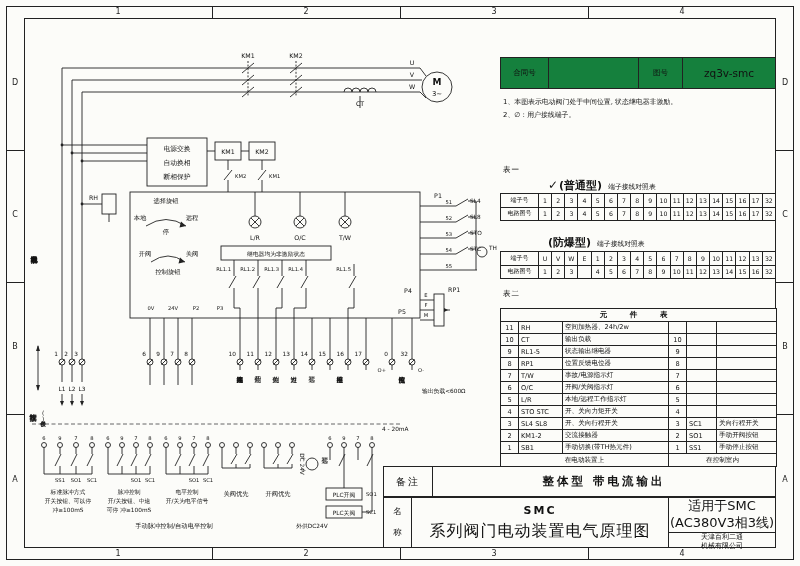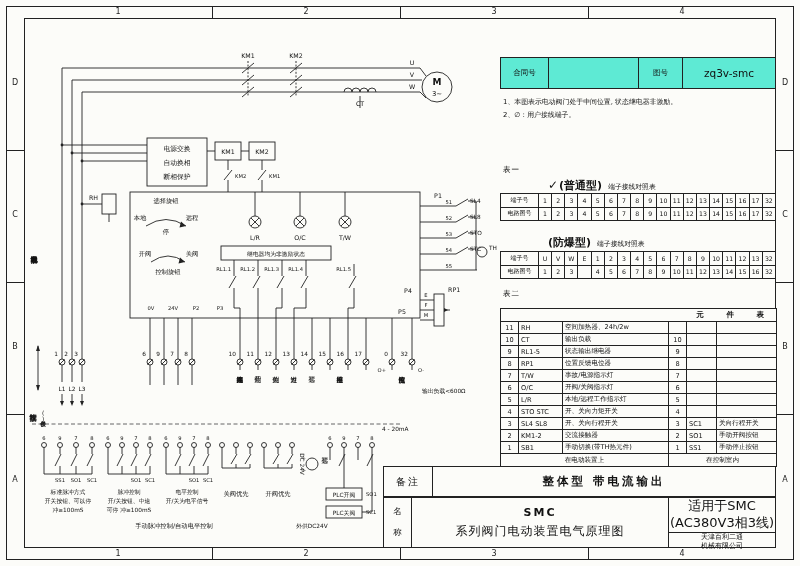--- a/index.html
+++ b/index.html
@@ -9,45 +9,45 @@
   .frame-inner { position:absolute; left:24px; top:18px; width:752px; height:530px; border:1px solid #222; }
   .gridlab { position:absolute; font-size:8px; color:#222; transform:translate(-50%,0); }
   .tick { position:absolute; background:#222; }
   .abs { position:absolute; }
   .vlabel { position:absolute; writing-mode:vertical-rl; text-orientation:upright; font-size:6.5px; line-height:1.05; color:#111; }
   svg text { font-family:"DejaVu Sans",sans-serif; fill:#111; }
   .t5  { font-size:5.2px; } .t55 { font-size:5.8px; } .t6 { font-size:6.3px; }
   .t65 { font-size:6.8px; } .t9 { font-size:9px; font-weight:bold; }
   .mid { text-anchor:middle; } .end { text-anchor:end; }
   
-  .tblock { border:1px solid #222; display:flex; align-items:stretch; background:#5eead4; }
+  .tblock { border:1px solid #222; display:flex; align-items:stretch; background:#15803d; }
   .tblock .cell { display:flex; align-items:center; justify-content:center; font-size:7.5px; }
   .br { border-right:1px solid #222; }
   .notes { font-size:6.9px; line-height:1.9; }
   .notes .nt { font-size:8px; font-weight:bold; letter-spacing:1px; }
   .h-type { font-size:11px; font-weight:bold; }
   .h-check { font-size:12px; font-weight:bold; margin-right:1px; }
   .h-sub { font-size:6.8px; margin-left:6px; }
   .tab-label { font-size:7.5px; letter-spacing:1px; }
   table.tt { border-collapse:collapse; table-layout:fixed; width:276px; background:#fcfcf9; }
   .tt td { border:1px solid #222; text-align:center; font-size:6.2px; height:13.5px; padding:0; overflow:hidden; white-space:nowrap; }
   .tt td.lbl { width:38px; font-size:6px; }
   table.ct { border-collapse:collapse; table-layout:fixed; width:276px; background:#fcfcf9; }
   .ct td { border:1px solid #222; font-size:6.6px; height:12px; padding:0 2px; overflow:hidden; white-space:nowrap; }
   .ct td.num { text-align:center; padding:0; }
-  .ct td.hd { text-align:right; font-size:7.5px; letter-spacing:10px; height:13px; font-weight:bold; }
+  .ct td.hd { text-align:center; font-size:7.5px; letter-spacing:10px; height:13px; font-weight:bold; }
   .ct td.ft { text-align:center; font-size:6.6px; height:13px; }
   .remark { border:1px solid #222; display:flex; background:#fcfcf9; }
   .remark .lab { width:49px; display:flex; align-items:center; justify-content:center; font-size:10px; letter-spacing:2px; border-right:1px solid #222; }
   .remark .val { flex:1; display:flex; align-items:center; justify-content:center; font-size:11.5px; font-weight:bold; letter-spacing:3px; }
   .nameblk { border:1px solid #222; display:flex; background:#fcfcf9; }
   .nameblk .lab { width:28px; border-right:1px solid #222; display:flex; flex-direction:column; align-items:center; justify-content:space-around; font-size:8.5px; padding:4px 0; }
   .nameblk .cen { width:257px; border-right:1px solid #222; display:flex; flex-direction:column; align-items:center; justify-content:center; gap:4px; }
   .nameblk .cen .l1 { font-size:11px; font-weight:bold; letter-spacing:2px; }
-  .nameblk .cen .l2 { font-size:12px; letter-spacing:1px; }
+  .nameblk .cen .l2 { font-size:16px; letter-spacing:1px; }
   .nameblk .rgt { flex:1; display:flex; flex-direction:column; }
   .nameblk .rgt .r1 { flex:1; border-bottom:1px solid #222; display:flex; flex-direction:column; align-items:center; justify-content:flex-start; font-size:13px; line-height:1.3; }
   .nameblk .rgt .r2 { flex:1; display:flex; flex-direction:column; align-items:center; justify-content:center; font-size:7px; line-height:1.3; }
 </style>
 </head>
 <body>
 
 <div class="page">
   <div class="frame-outer"></div>
   <div class="frame-inner"></div>

